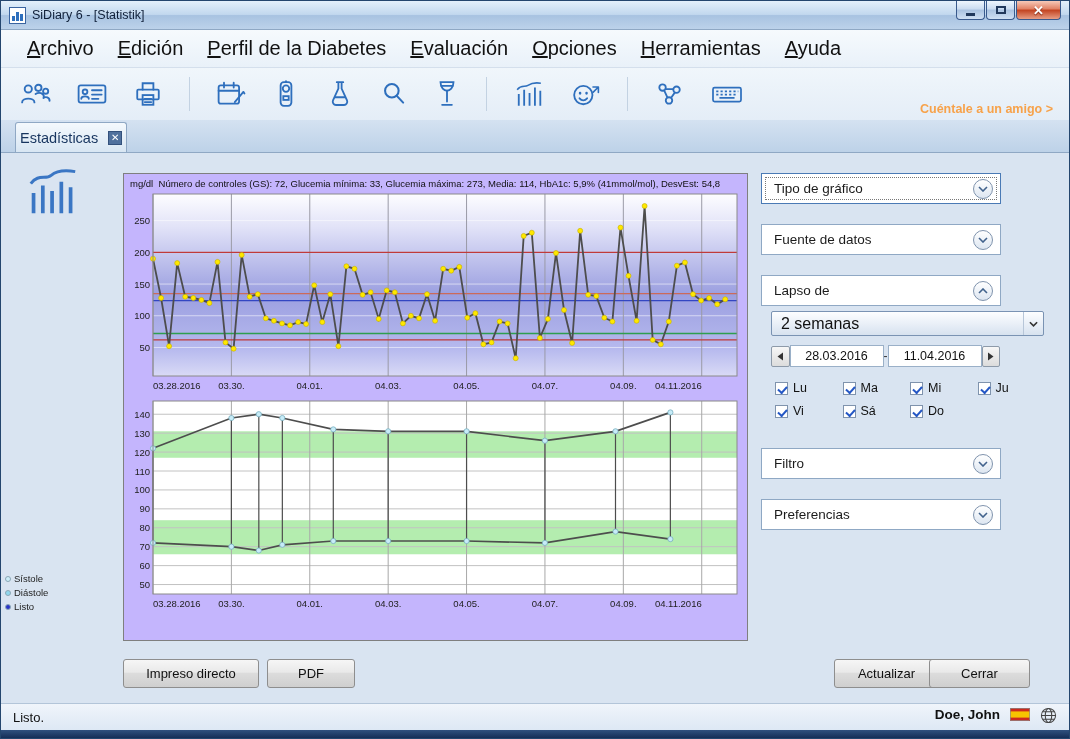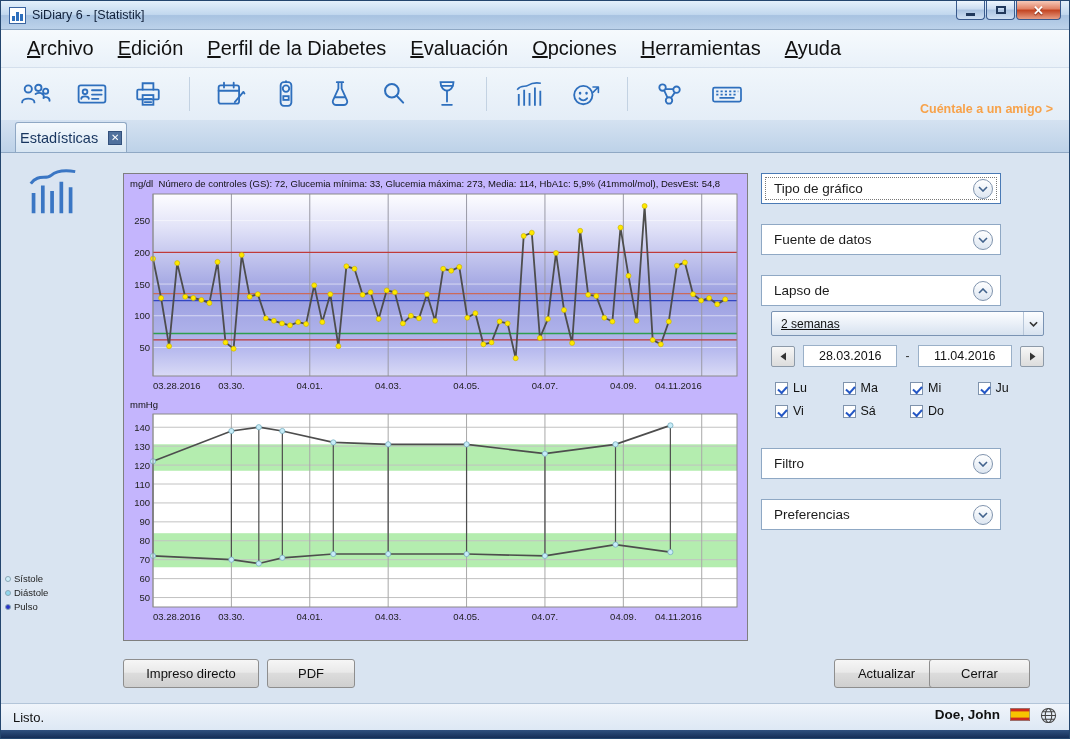--- a/index.html
+++ b/index.html
@@ -49,23 +49,23 @@
   
   .right-panel{ position:absolute; left:760px; top:0; width:293px; height:100%;}
   .section{ position:absolute; left:0; width:240px; height:31px; background:#fff; border:1px solid #8fa8c4;
     display:flex; align-items:center; justify-content:space-between; padding:0 7px 0 12px; cursor:pointer;}
   .section.focused{ border:1px solid #4a7ab5; outline:1px dotted #777; outline-offset:-5px;}
   .section-title{ font-size:13.5px; color:#1b1b1b;}
   .chev{ width:20px; height:20px; border-radius:50%; border:1px solid #7f93ad; background:linear-gradient(#ffffff,#dde6f1);
     display:flex; align-items:center; justify-content:center; cursor:pointer; flex:0 0 auto;}
   .timespan-select{ position:absolute; left:10px; top:158px; width:273px; height:25px; border:1px solid #7a93b3; border-radius:2px;
     background:linear-gradient(#fdfeff,#e6edf6 60%,#d7e2ef); display:flex; align-items:center; justify-content:space-between; padding-left:9px; cursor:pointer;}
-  .timespan-select .val{ font-size:12px; color:#111;text-decoration:underline;}
+  .timespan-select .val{ font-size:16px; color:#111;}
   .sel-arrow{ width:20px; height:100%; display:flex; align-items:center; justify-content:center; border-left:1px solid #b7c6d8;}
-  .date-row{ position:absolute; left:10px; top:192px; width:273px; display:flex; align-items:center; justify-content:space-between;}
+  .date-row{ position:absolute; left:10px; top:192px; width:229px; display:flex; align-items:center; justify-content:space-between;}
   .nav-btn{ width:24px; height:21px; border:1px solid #8d9aa9; border-radius:2px; background:linear-gradient(#f7f7f7,#dcdcdc);
     display:flex; align-items:center; justify-content:center; font-size:10px; color:#333; cursor:pointer;}
   .date-field{ width:94px; height:22px; border:1px solid #9ab0c8; background:#fff; font-size:12.5px; color:#111;
     font-family:"Liberation Sans", sans-serif; text-align:center;}
   .date-sep{ font-size:12px; color:#333;}
   .weekdays{ position:absolute; left:14px; top:228px; width:270px; display:grid; grid-template-columns:repeat(4,1fr); row-gap:9px;}
   .cb{ display:flex; align-items:center; gap:5px; cursor:pointer;}
   .cbbox{ width:13px; height:13px; border:1px solid #7f93ad; background:#fff; position:relative; flex:0 0 auto;}
   .cbbox::after{ content:""; position:absolute; left:2px; top:3px; width:7px; height:4px;
     border-left:2px solid #2457c5; border-bottom:2px solid #2457c5; transform:rotate(-48deg);}
@@ -351,21 +351,20 @@
           <circle cx="583.1" cy="107.0" r="2.5" fill="#ffe800" stroke="#c2ae00" stroke-width="0.6"></circle>
           <circle cx="591.2" cy="113.3" r="2.5" fill="#ffe800" stroke="#c2ae00" stroke-width="0.6"></circle>
           <circle cx="599.2" cy="108.3" r="2.5" fill="#ffe800" stroke="#c2ae00" stroke-width="0.6"></circle>
           <text x="24" y="159.96341463414635" font-size="9.5" fill="#222" text-anchor="end">50</text>
           <text x="24" y="128.2560975609756" font-size="9.5" fill="#222" text-anchor="end">100</text>
           <text x="24" y="96.54878048780488" font-size="9.5" fill="#222" text-anchor="end">150</text>
           <text x="24" y="64.84146341463415" font-size="9.5" fill="#222" text-anchor="end">200</text>
           <text x="24" y="33.13414634146341" font-size="9.5" fill="#222" text-anchor="end">250</text>
           <rect x="27" y="3" width="584" height="182" fill="none" stroke="#8a8a8a"></rect>
         </svg>
-      <div class="unit-label">mmHg</div>
       <svg id="bp-svg" width="617" height="214">
           <rect x="27" y="4" width="584" height="193" fill="#ffffff"></rect>
           <rect x="27" y="34.27450980392157" width="584" height="26.490196078431374" fill="#b4edaf"></rect>
           <rect x="27" y="123.20588235294119" width="584" height="34.05882352941174" fill="#b4edaf"></rect>
           <line x1="27" x2="611" y1="187.5392156862745" y2="187.5392156862745" stroke="#c2c2c2" stroke-width="1"></line>
           <line x1="27" x2="611" y1="168.61764705882354" y2="168.61764705882354" stroke="#c2c2c2" stroke-width="1"></line>
           <line x1="27" x2="611" y1="149.69607843137254" y2="149.69607843137254" stroke="#c2c2c2" stroke-width="1"></line>
           <line x1="27" x2="611" y1="130.77450980392157" y2="130.77450980392157" stroke="#c2c2c2" stroke-width="1"></line>
           <line x1="27" x2="611" y1="111.8529411764706" y2="111.8529411764706" stroke="#c2c2c2" stroke-width="1"></line>
           <line x1="27" x2="611" y1="92.9313725490196" y2="92.9313725490196" stroke="#c2c2c2" stroke-width="1"></line>
@@ -439,21 +438,21 @@
       <div class="row">
         <span class="dot" id="leg-dot-0" style="background: rgb(205, 238, 249);"></span>
         <span>Sístole</span>
       </div>
       <div class="row">
         <span class="dot" id="leg-dot-1" style="background: rgb(143, 215, 238);"></span>
         <span>Diástole</span>
       </div>
       <div class="row">
         <span class="dot" id="leg-dot-2" style="background: rgb(42, 53, 200);"></span>
-        <span>Pulso</span>
+        <span>Listo</span>
       </div>
     </div>
 
     <div class="right-panel">
 
       <div class="section focused" style="top:20px">
         <span class="section-title">Tipo de gráfico</span>
         <span class="chev">
           <svg width="10" height="6" viewBox="0 0 10 6">
               <polyline points="1,1 5,5 9,1" fill="none" stroke="#41628c" stroke-width="1.6"></polyline>

